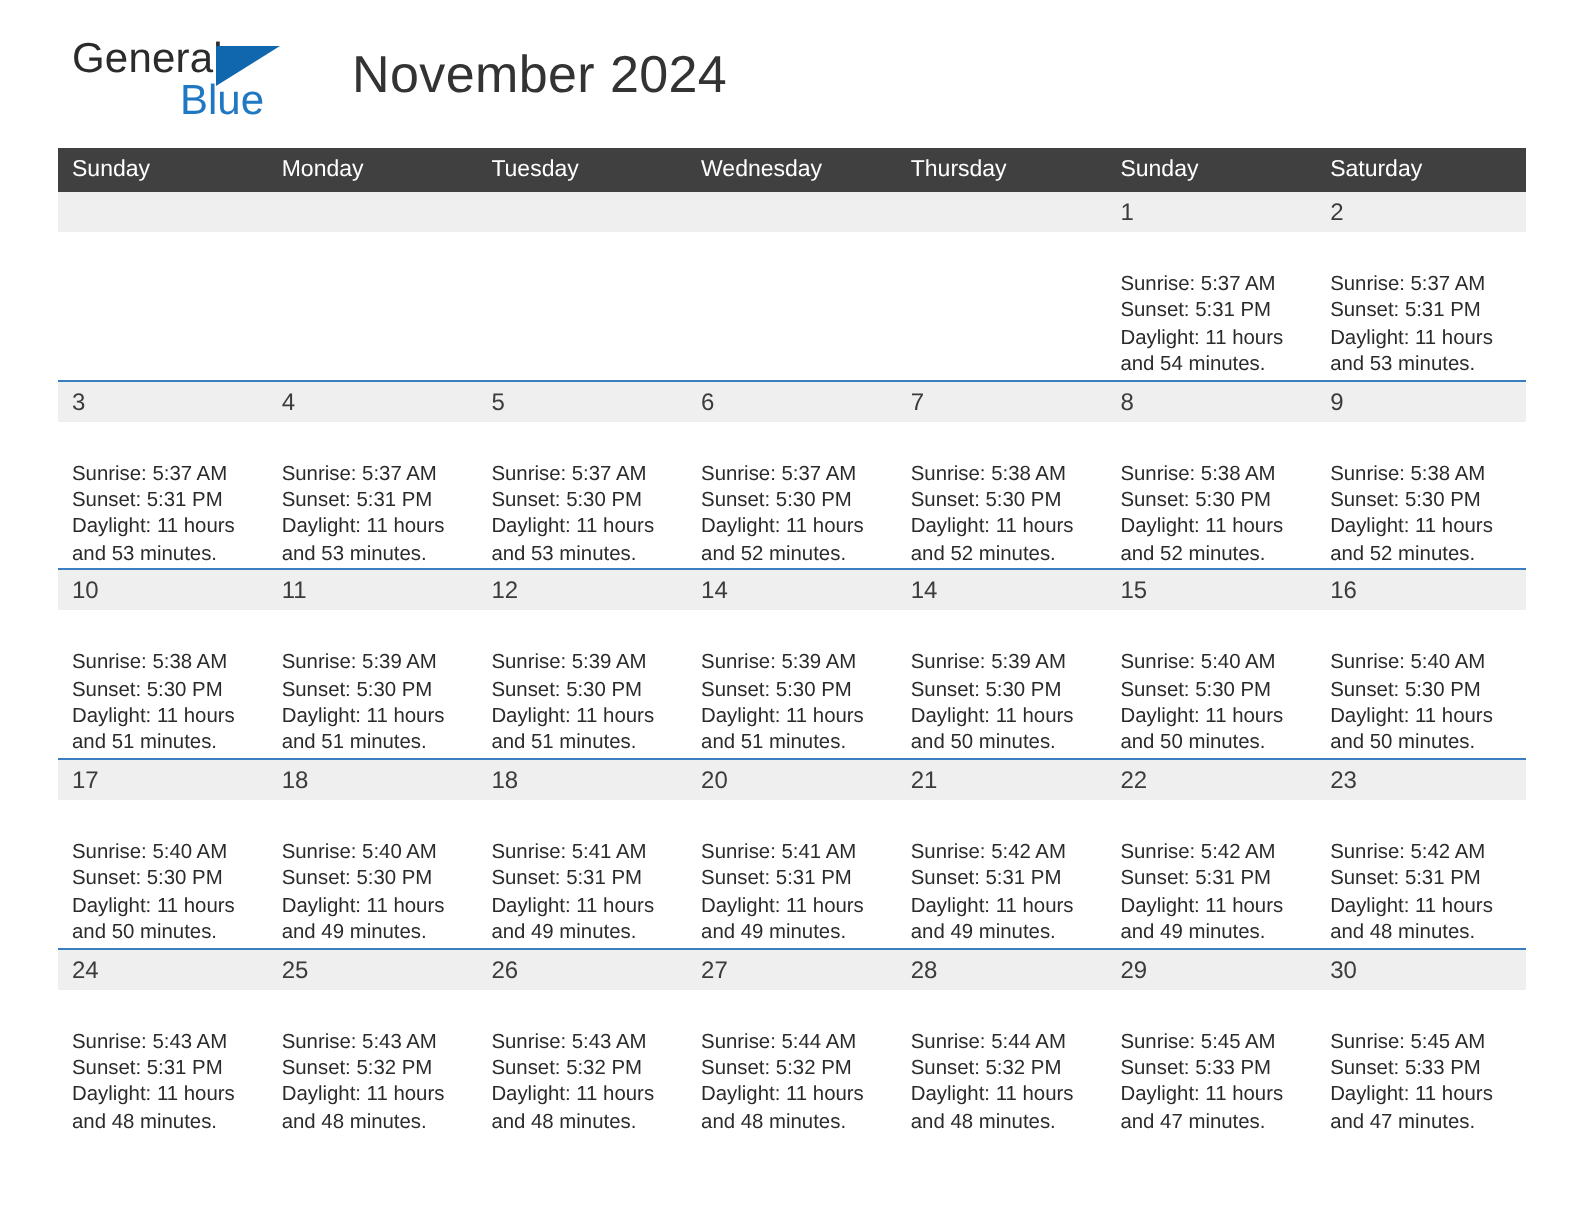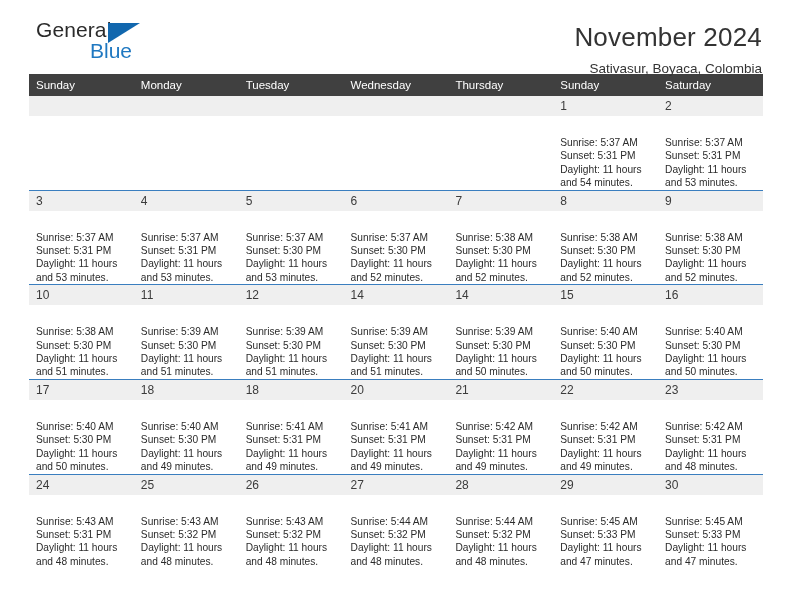--- a/index.html
+++ b/index.html
@@ -22,21 +22,21 @@
     box-sizing: border-box;
     padding: 0 29px;
   }
 
   
   .topbar {
     position: relative;
     height: 74px;
     display: flex;
     align-items: flex-start;
-    justify-content: space-between;
+    justify-content: flex-start;
   }
 
   .brand {
     position: relative;
     margin-top: 18px;
     margin-left: 7px;
     width: 140px;
     height: 52px;
   }
   .brand-general {
@@ -147,21 +147,20 @@
   <div class="topbar">
 
     <div class="brand">
       <span class="brand-general">General</span>
       <span class="brand-triangle"></span>
       <span class="brand-blue">Blue</span>
     </div>
 
     <div class="titleblock">
       <div class="cal-title">November 2024</div>
-      <div class="cal-subtitle">Sativasur, Boyaca, Colombia</div>
     </div>
 
   </div>
 
   <table class="calendar">
     <thead>
       <tr>
         <th>Sunday</th>
         <th>Monday</th>
         <th>Tuesday</th>

